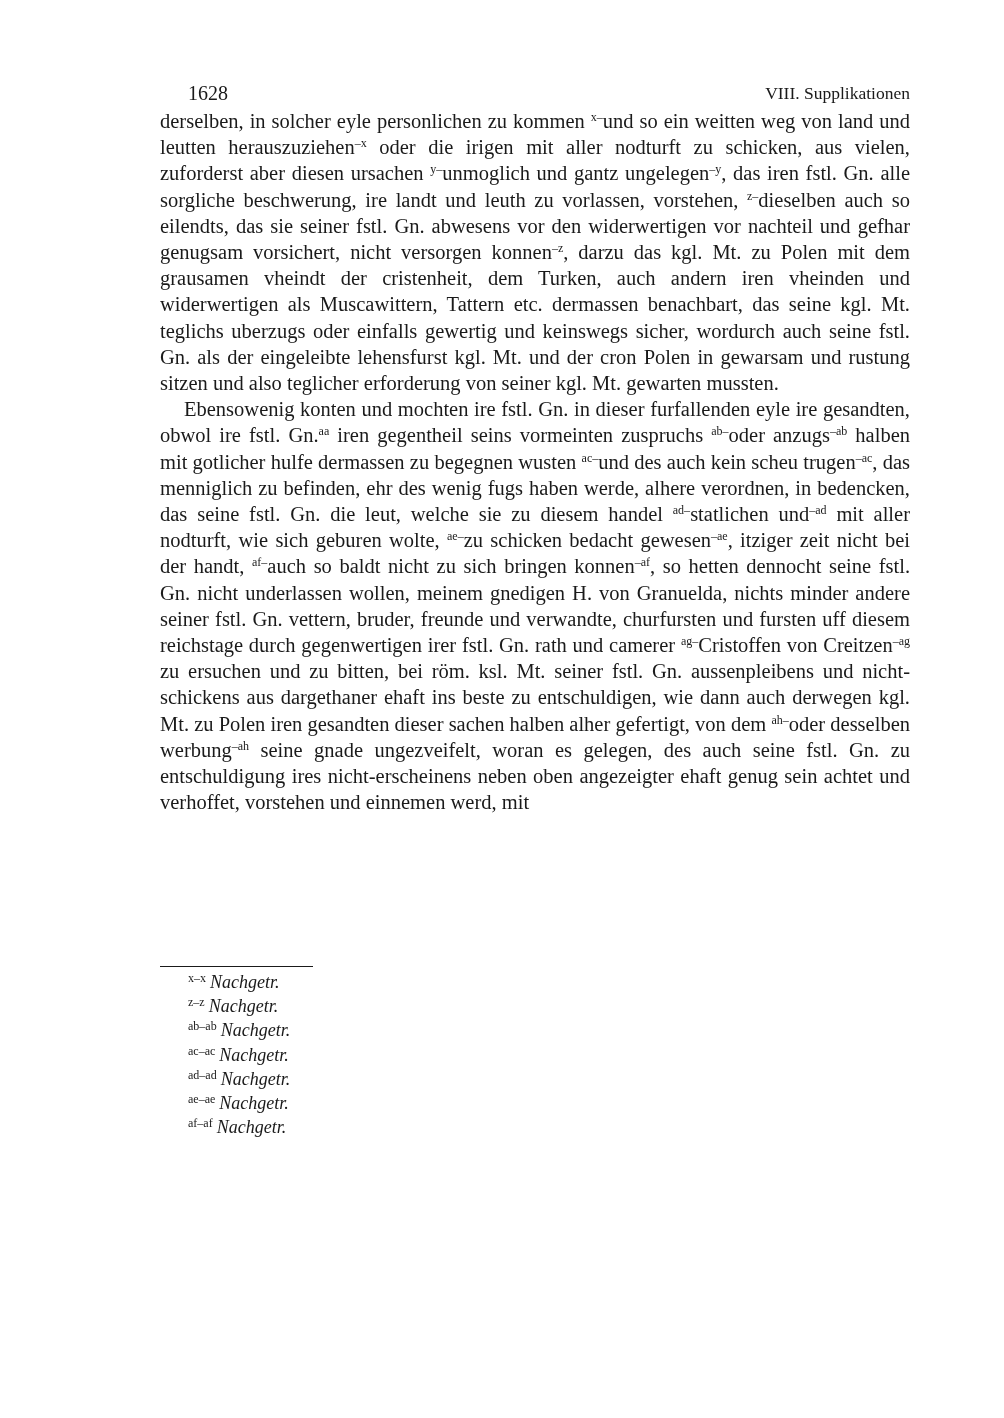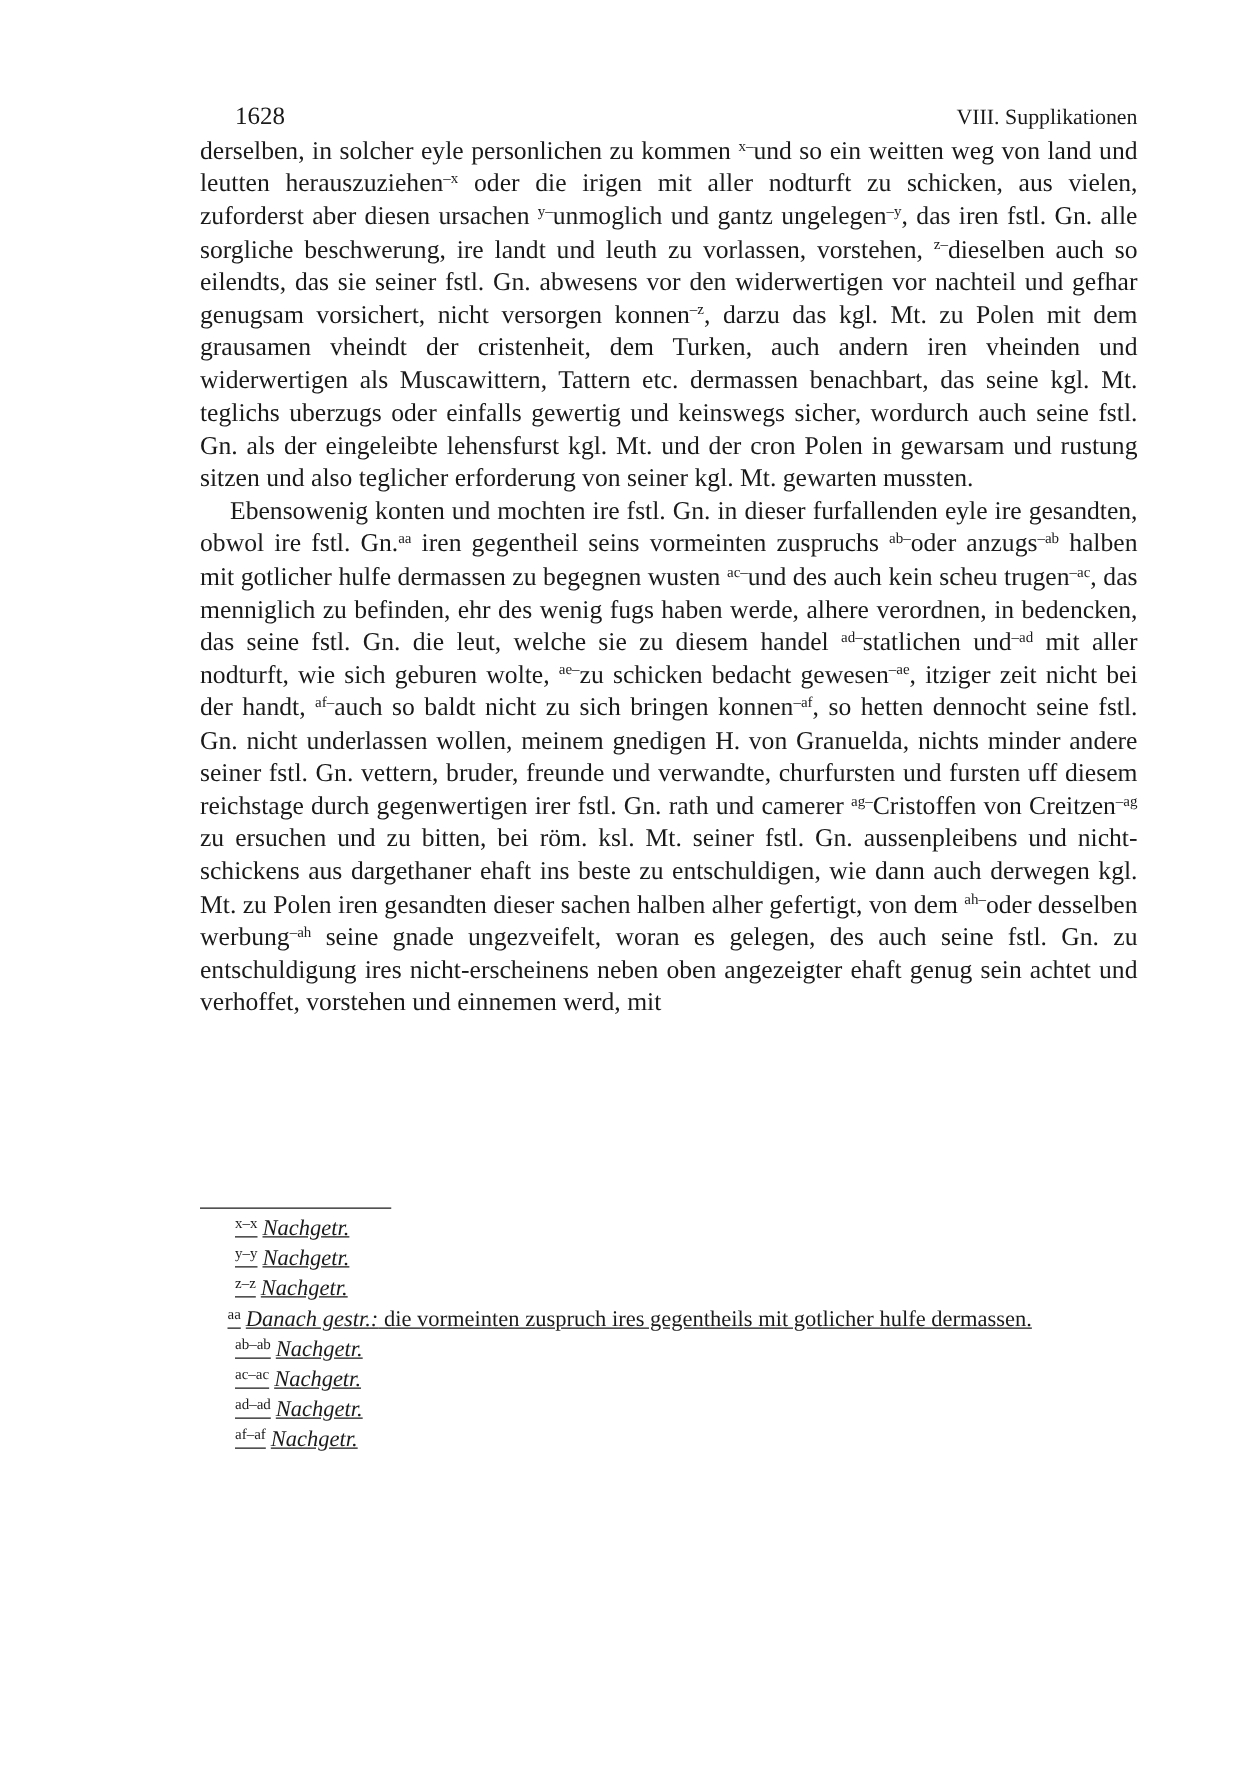--- a/index.html
+++ b/index.html
@@ -11,21 +11,21 @@
   .page { position: absolute; left: 160px; top: 78px; width: 750px; }
   .running-head { position: relative; height: 30px; font-size: 20px; line-height: 30px; margin-left: 28px; }
   .page-number { position: absolute; left: 0; top: 0; }
   .section-title { position: absolute; left: 0; right: 0; top: 0; text-align: right; font-size: 17.5px; }
   .body-text { font-size: 20.5px; line-height: 26.2px; text-align: justify; hyphens: none; }
   .body-text p { margin: 0; }
   .body-text p.indent { text-indent: 24px; }
   sup.fn { font-size: 12px; line-height: 0; vertical-align: 0.55em; }
   .footnote-rule { position: absolute; left: 160px; top: 966px; width: 153px; height: 0; border-top: 1px solid #1a1a1a; }
   .footnotes { position: absolute; left: 160px; top: 970px; width: 750px; font-size: 18px; line-height: 24.2px; text-align: justify; }
-  .footnote { margin: 0; padding-left: 28px; text-decoration: underline; }
+  .footnote { margin: 0; padding-left: 28px; }
   .footnote.wrap { padding-left: 0; text-indent: 22px; }
   .footnote .mark { font-size: 12px; vertical-align: 0.5em; line-height: 0; margin-right: 4px; }
   .footnote .it { font-style: italic; }
 </style>
 </head>
 <body>
 
 <div class="page">
   <div class="running-head">
     <span class="page-number">1628</span>
@@ -33,20 +33,19 @@
   </div>
   <div class="body-text" id="body-text">
       <p><span>derselben, in solcher eyle personlichen zu kommen </span><sup class="fn">x–</sup><span>und so ein weitten weg von land und leutten herauszuziehen</span><sup class="fn">–x</sup><span> oder die irigen mit aller nodturft zu schicken, aus vielen, zuforderst aber diesen ursachen </span><sup class="fn">y–</sup><span>unmoglich und gantz ungelegen</span><sup class="fn">–y</sup><span>, das iren fstl. Gn. alle sorgliche beschwerung, ire landt und leuth zu vorlassen, vorstehen, </span><sup class="fn">z–</sup><span>dieselben auch so eilendts, das sie seiner fstl. Gn. abwesens vor den widerwertigen vor nachteil und gefhar genugsam vorsichert, nicht versorgen konnen</span><sup class="fn">–z</sup><span>, darzu das kgl. Mt. zu Polen mit dem grausamen vheindt der cristenheit, dem Turken, auch andern iren vheinden und widerwertigen als Muscawittern, Tattern etc. dermassen benachbart, das seine kgl. Mt. teglichs uberzugs oder einfalls gewertig und keinswegs sicher, wordurch auch seine fstl. Gn. als der eingeleibte lehensfurst kgl. Mt. und der cron Polen in gewarsam und rustung sitzen und also teglicher erforderung von seiner kgl. Mt. gewarten mussten.</span></p>
       <p class="indent"><span>Ebensowenig konten und mochten ire fstl. Gn. in dieser furfallenden eyle ire gesandten, obwol ire fstl. Gn.</span><sup class="fn">aa</sup><span> iren gegentheil seins vormeinten zuspruchs </span><sup class="fn">ab–</sup><span>oder anzugs</span><sup class="fn">–ab</sup><span> halben mit gotlicher hulfe dermassen zu begegnen wusten </span><sup class="fn">ac–</sup><span>und des auch kein scheu trugen</span><sup class="fn">–ac</sup><span>, das menniglich zu befinden, ehr des wenig fugs haben werde, alhere verordnen, in bedencken, das seine fstl. Gn. die leut, welche sie zu diesem handel </span><sup class="fn">ad–</sup><span>statlichen und</span><sup class="fn">–ad</sup><span> mit aller nodturft, wie sich geburen wolte, </span><sup class="fn">ae–</sup><span>zu schicken bedacht gewesen</span><sup class="fn">–ae</sup><span>, itziger zeit nicht bei der handt, </span><sup class="fn">af–</sup><span>auch so baldt nicht zu sich bringen konnen</span><sup class="fn">–af</sup><span>, so hetten dennocht seine fstl. Gn. nicht underlassen wollen, meinem gnedigen H. von Granuelda, nichts minder andere seiner fstl. Gn. vettern, bruder, freunde und verwandte, churfursten und fursten uff diesem reichstage durch gegenwertigen irer fstl. Gn. rath und camerer </span><sup class="fn">ag–</sup><span>Cristoffen von Creitzen</span><sup class="fn">–ag</sup><span> zu ersuchen und zu bitten, bei röm. ksl. Mt. seiner fstl. Gn. aussenpleibens und nicht-schickens aus dargethaner ehaft ins beste zu entschuldigen, wie dann auch derwegen kgl. Mt. zu Polen iren gesandten dieser sachen halben alher gefertigt, von dem </span><sup class="fn">ah–</sup><span>oder desselben werbung</span><sup class="fn">–ah</sup><span> seine gnade ungezveifelt, woran es gelegen, des auch seine fstl. Gn. zu entschuldigung ires nicht-erscheinens neben oben angezeigter ehaft genug sein achtet und verhoffet, vorstehen und einnemen werd, mit</span></p>
     </div>
 </div>
 
 <div class="footnote-rule"></div>
 <div class="footnotes" id="footnotes">
     <p class="footnote"><span class="mark">x–x</span><span class="it">Nachgetr.</span></p>
-    <p class="footnote"><span class="mark">y–y</span><span class="it">Nachgetr.</span></p>
     <p class="footnote"><span class="mark">z–z</span><span class="it">Nachgetr.</span></p>
-    <p class="footnote wrap"><span class="mark">aa</span><span class="it">Danach gestr.:</span><span> die vormeinten zuspruch ires gegentheils mit gotlicher hulfe dermassen.</span></p>
     <p class="footnote"><span class="mark">ab–ab</span><span class="it">Nachgetr.</span></p>
     <p class="footnote"><span class="mark">ac–ac</span><span class="it">Nachgetr.</span></p>
     <p class="footnote"><span class="mark">ad–ad</span><span class="it">Nachgetr.</span></p>
+    <p class="footnote"><span class="mark">ae–ae</span><span class="it">Nachgetr.</span></p>
     <p class="footnote"><span class="mark">af–af</span><span class="it">Nachgetr.</span></p>
   </div>
 
 </body></html>

